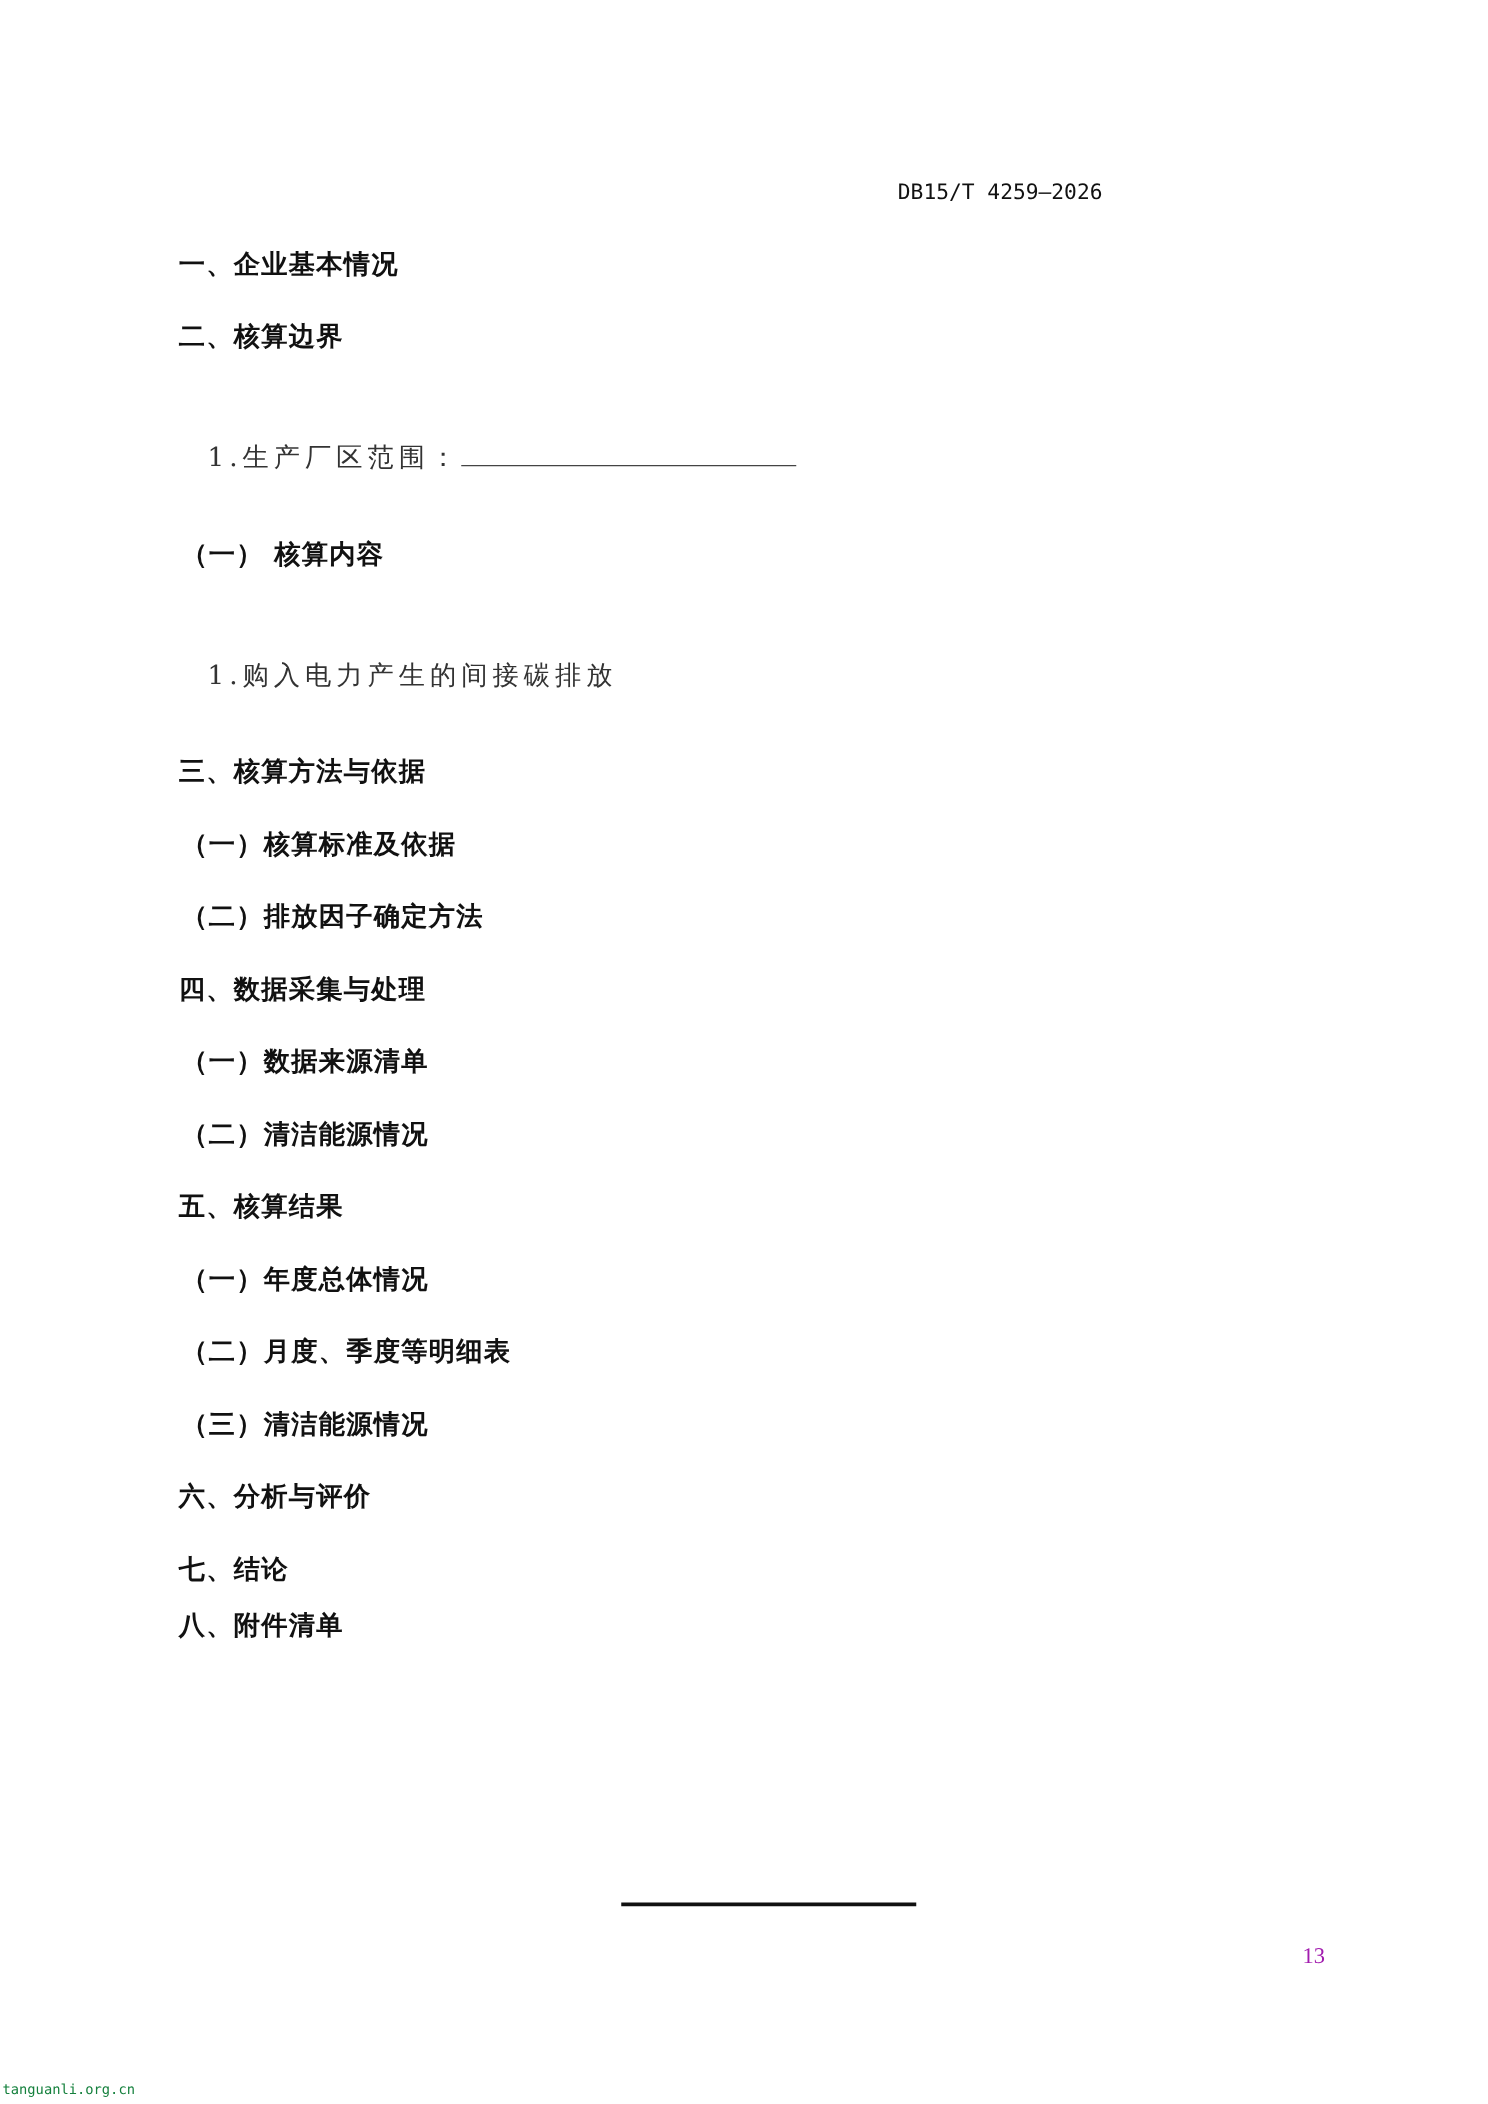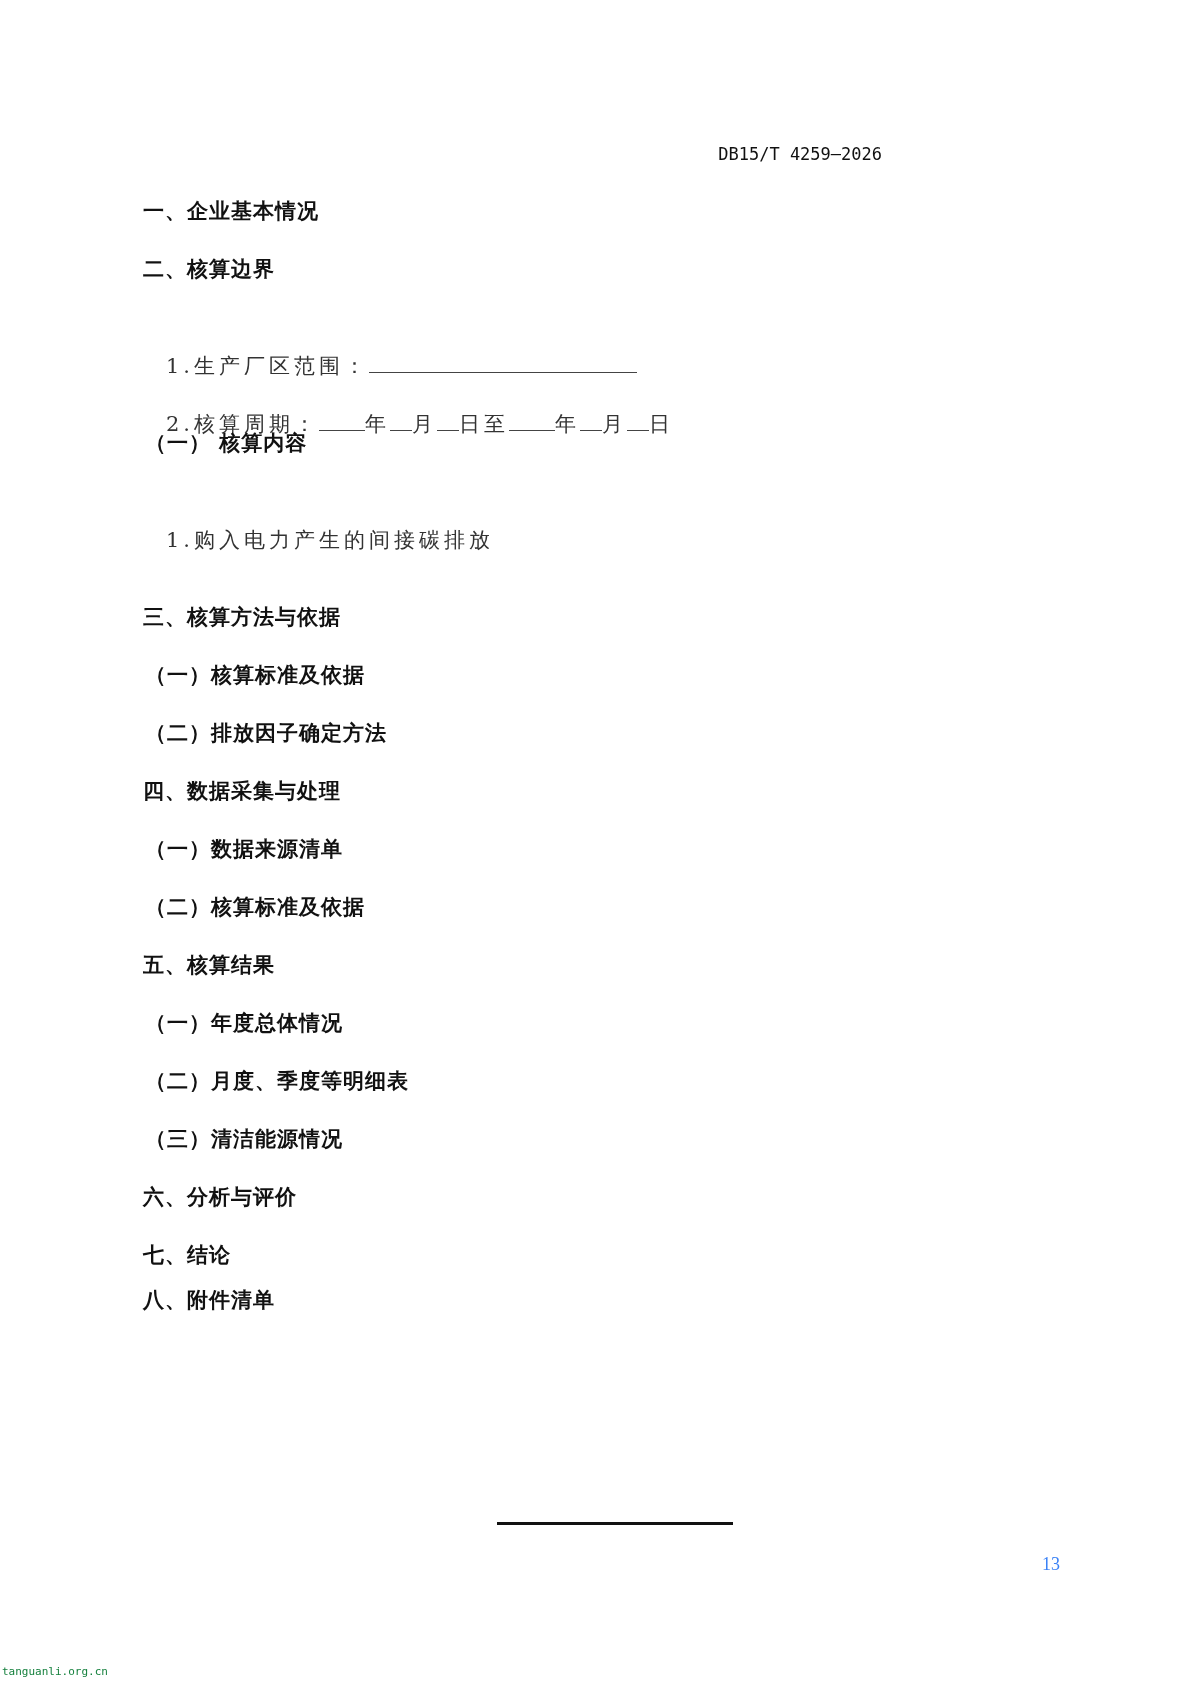--- a/index.html
+++ b/index.html
@@ -17,53 +17,50 @@
   .h1 { font-weight: bold; left: 143px; letter-spacing: 1px; }
   .h2 { font-weight: bold; left: 145px; letter-spacing: 1px; }
   .item {
     left: 166px; font-weight: normal; color: #333;
     font-family: "DejaVu Serif", "Liberation Serif", serif; letter-spacing: 4px; margin-top: 39px;
   }
   .blank { display: inline-block; border-bottom: 1.5px solid #444; height: 18px; vertical-align: baseline; }
   .footer-rule { position: absolute; left: 497px; top: 1522px; width: 236px; height: 3px; background: #111; }
   .page-num {
     position: absolute; left: 1042px; top: 1554px;
-    font-family: "Liberation Serif", "DejaVu Serif", serif; font-size: 18px; color: #3b82f6;
+    font-family: "Liberation Serif", "DejaVu Serif", serif; font-size: 18px; color: #a21caf;
   }
   .watermark {
     position: absolute; left: 2px; top: 1665px;
     font-family: "DejaVu Sans Mono", "Liberation Mono", monospace;
     font-size: 11px; color: #15803d;
   }
 </style>
 </head>
 <body>
 
 <div class="page">
   <div class="header-code">DB15/T 4259—2026</div>
 
   <div class="line h1" style="top:197px">一、企业基本情况</div>
   <div class="line h1" style="top:255px">二、核算边界</div>
 
   <div class="line item" style="top:313px">
     <span>1.生产厂区范围：</span><span class="blank" style="width:268px"></span>
   </div>
 
-  <div class="line item" style="top:371px">
-    <span>2.核算周期：</span><span class="blank" style="width:46px"></span><span>年</span><span class="blank" style="width:22px"></span><span>月</span><span class="blank" style="width:22px"></span><span>日</span><span>至</span><span class="blank" style="width:46px"></span><span>年</span><span class="blank" style="width:22px"></span><span>月</span><span class="blank" style="width:22px"></span><span>日</span>
-  </div>
 
   <div class="line h2" style="top:429px">（一）  核算内容</div>
   <div class="line item" style="top:487px">1.购入电力产生的间接碳排放</div>
   <div class="line h1" style="top:603px">三、核算方法与依据</div>
   <div class="line h2" style="top:661px">（一）核算标准及依据</div>
   <div class="line h2" style="top:719px">（二）排放因子确定方法</div>
   <div class="line h1" style="top:777px">四、数据采集与处理</div>
   <div class="line h2" style="top:835px">（一）数据来源清单</div>
-  <div class="line h2" style="top:893px">（二）核算标准及依据</div>
+  <div class="line h2" style="top:893px">（二）清洁能源情况</div>
   <div class="line h1" style="top:951px">五、核算结果</div>
   <div class="line h2" style="top:1009px">（一）年度总体情况</div>
   <div class="line h2" style="top:1067px">（二）月度、季度等明细表</div>
   <div class="line h2" style="top:1125px">（三）清洁能源情况</div>
   <div class="line h1" style="top:1183px">六、分析与评价</div>
   <div class="line h1" style="top:1241px">七、结论</div>
   <div class="line h1" style="top:1286px">八、附件清单</div>
 
   <div class="footer-rule"></div>
   <div class="page-num">13</div>

